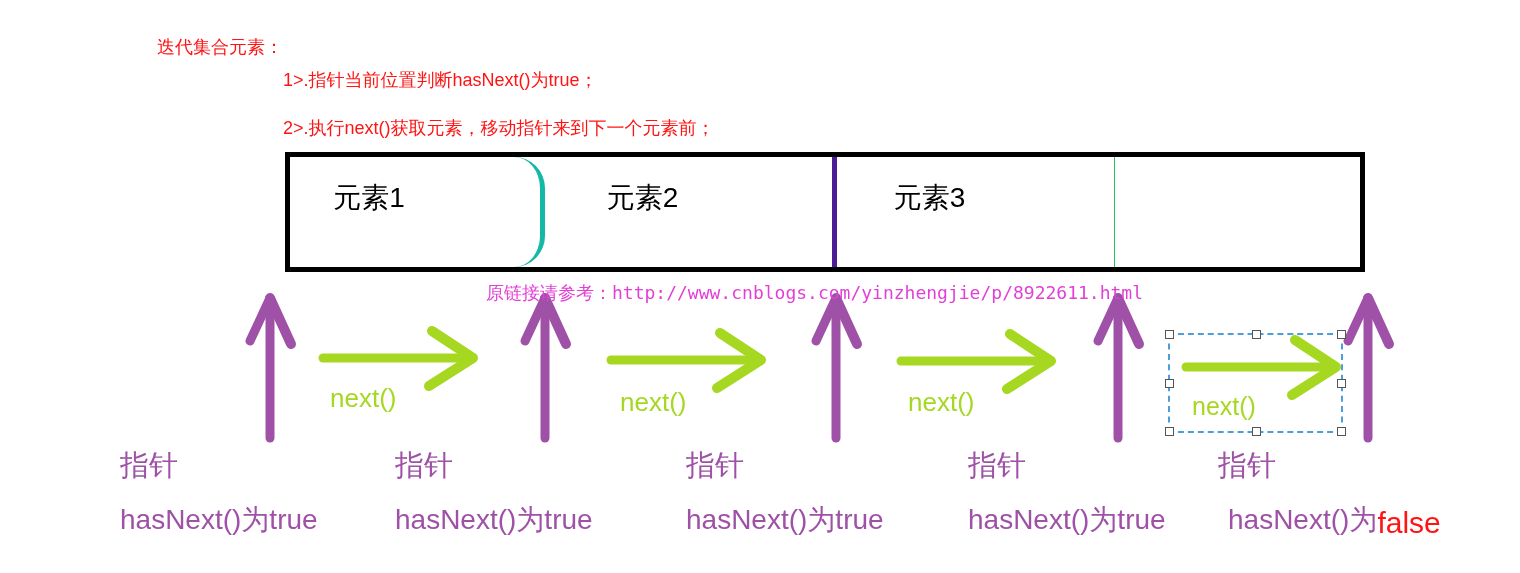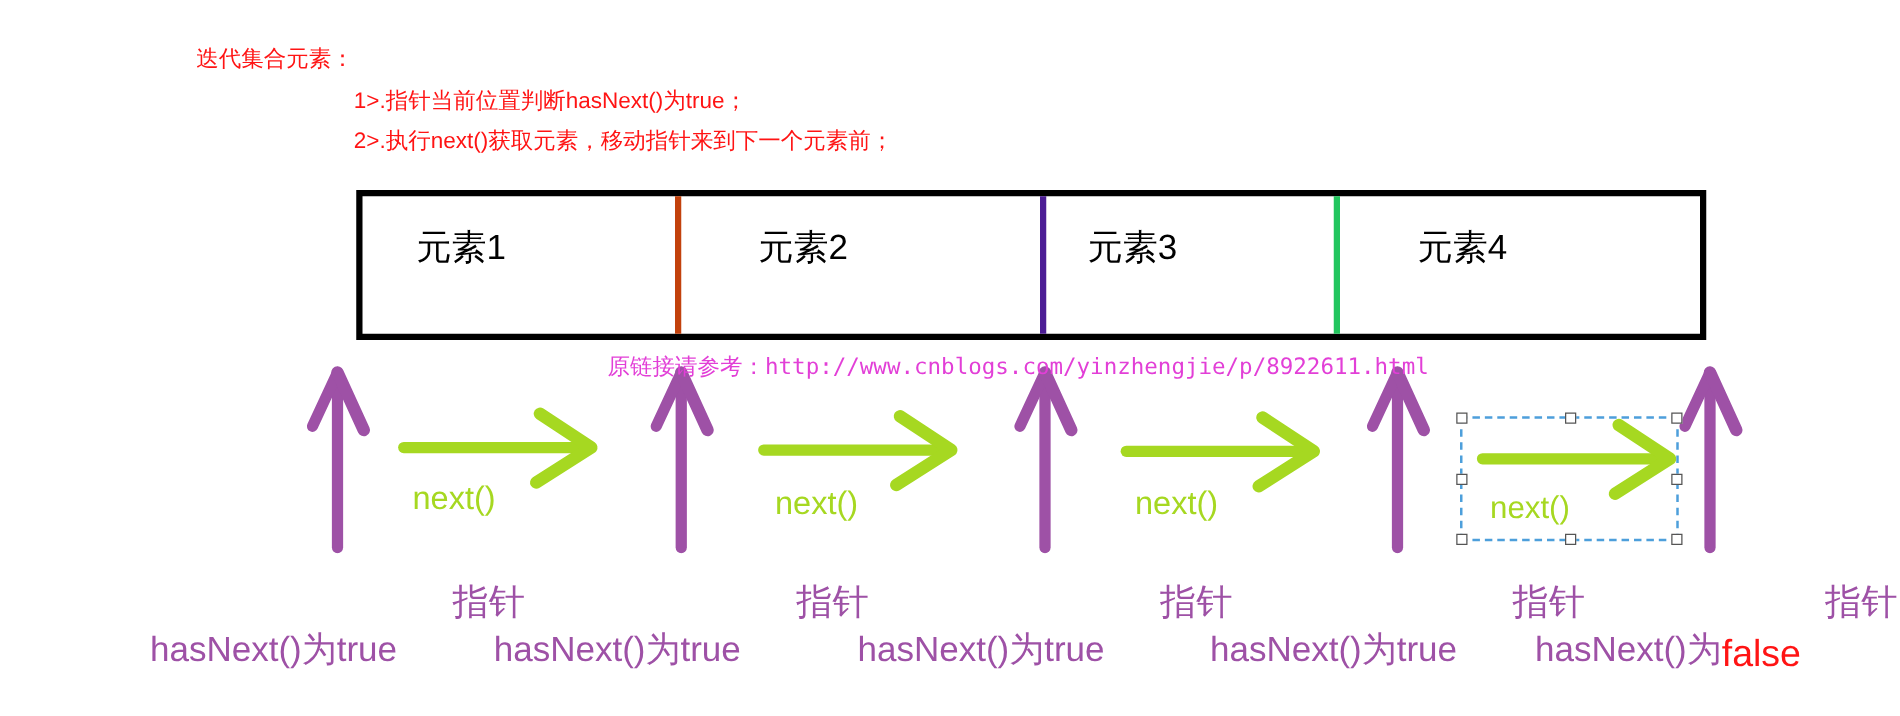--- a/index.html
+++ b/index.html
@@ -7,35 +7,35 @@
     position:relative;width:1520px;height:573px;background:#ffffff;overflow:hidden;
     font-family:"Liberation Sans","DejaVu Sans",sans-serif;
     padding-left:38px;
   }
   .abs{position:absolute;white-space:nowrap;}
 
   
   .note{color:var(--red,#ff1414);font-size:18px;line-height:22px;}
   .note-heading{left:157px;top:36px;}
   .note-step1{left:283px;top:69px;}
-  .note-step2{left:283px;top:101px;}
+  .note-step2{left:283px;top:117px;}
 
   
   .collection-label{left:30px;top:186px;font-size:26px;font-weight:bold;color:#000;}
 
   
   .element-table{
     left:285px;top:152px;width:1080px;height:120px;
     border:5px solid #000;box-sizing:border-box;display:flex;z-index:1;
   }
   .cell{box-sizing:border-box;display:flex;justify-content:center;padding-top:22px;}
   .cell span{font-size:28px;color:#000;transform:translateX(-46px);}
-  .cell-1{width:255px;border-right:5px solid #c2410c;}
+  .cell-1{width:255px;border-right:5px solid #14b8a6;border-radius:31px;}
   .cell-2{width:292px;border-right:5px solid #4c1d95;}
-  .cell-3{width:235px;border-right:5px solid #22c55e;}
+  .cell-3{width:278px;border-right:1px solid #22c55e;}
   .cell-4{flex:1;}
 
   
   .watermark{
     left:486px;top:281px;font-size:18px;z-index:5;
     color:var(--magenta,#e23fd7);
     font-family:"DejaVu Sans Mono","Liberation Mono",monospace;
     text-align:center;
   }
 
@@ -48,21 +48,21 @@
   .selection-box{
     left:1168px;top:333px;width:175px;height:100px;
     border:2px dashed var(--selection_blue,#4d9fdb);box-sizing:border-box;z-index:3;
   }
   .handle{
     position:absolute;width:7px;height:7px;background:#fff;
     border:1px solid #555;box-sizing:content-box;z-index:4;
   }
 
   
-  .pointer-name{width:300px;text-align:right;top:446px;font-size:29px;color:var(--purple,#9e51a6);margin-top:16px;}
+  .pointer-name{width:300px;text-align:left;top:446px;font-size:29px;color:var(--purple,#9e51a6);}
   .pointer-status{width:300px;text-align:left;top:501px;font-size:28px;color:var(--purple,#9e51a6);}
   .status-false{color:var(--red,#ff1414);font-size:30px;position:relative;top:4px;}
 </style>
 </head>
 <body>
 
 <div class="stage">
 
   <div class="abs note note-heading">迭代集合元素：</div>
   <div class="abs note note-step1">1&gt;.指针当前位置判断hasNext()为true；</div>
@@ -71,23 +71,20 @@
 
   <div class="abs element-table">
     <div class="cell cell-1">
         <span>元素1</span>
       </div>
     <div class="cell cell-2">
         <span>元素2</span>
       </div>
     <div class="cell cell-3">
         <span>元素3</span>
-      </div>
-    <div class="cell cell-4">
-        <span>元素4</span>
       </div>
   </div>
 
   <div class="abs watermark">原链接请参考：http://www.cnblogs.com/yinzhengjie/p/8922611.html</div>
 
   <svg class="abs parrow" style="left:240px;top:291px" width="60" height="152" viewBox="0 0 60 152">
     <line x1="30" y1="12" x2="30" y2="147" stroke="currentColor" stroke-width="9" stroke-linecap="round"></line>
     <line x1="30" y1="7" x2="10" y2="50" stroke="currentColor" stroke-width="9" stroke-linecap="round"></line>
     <line x1="30" y1="7" x2="51" y2="53" stroke="currentColor" stroke-width="10" stroke-linecap="round"></line>
   </svg>

